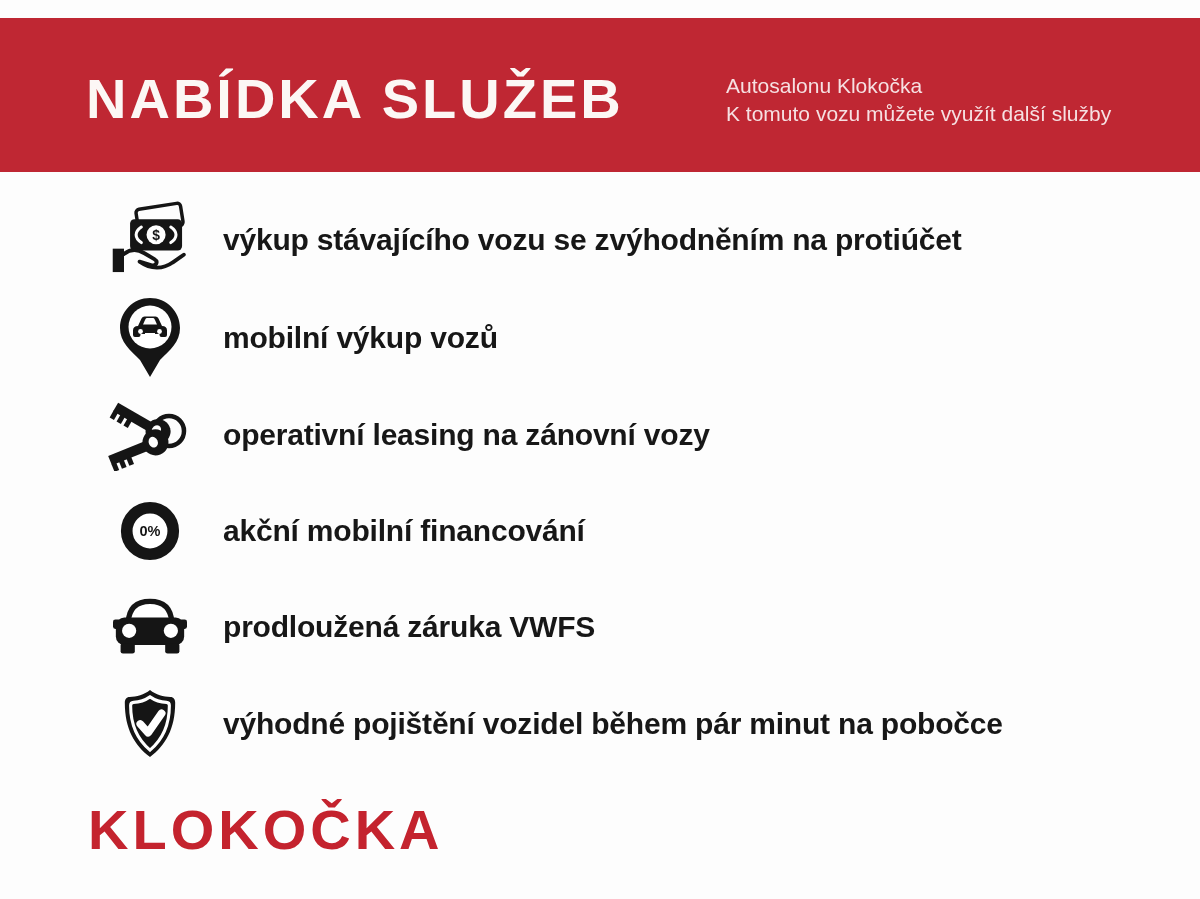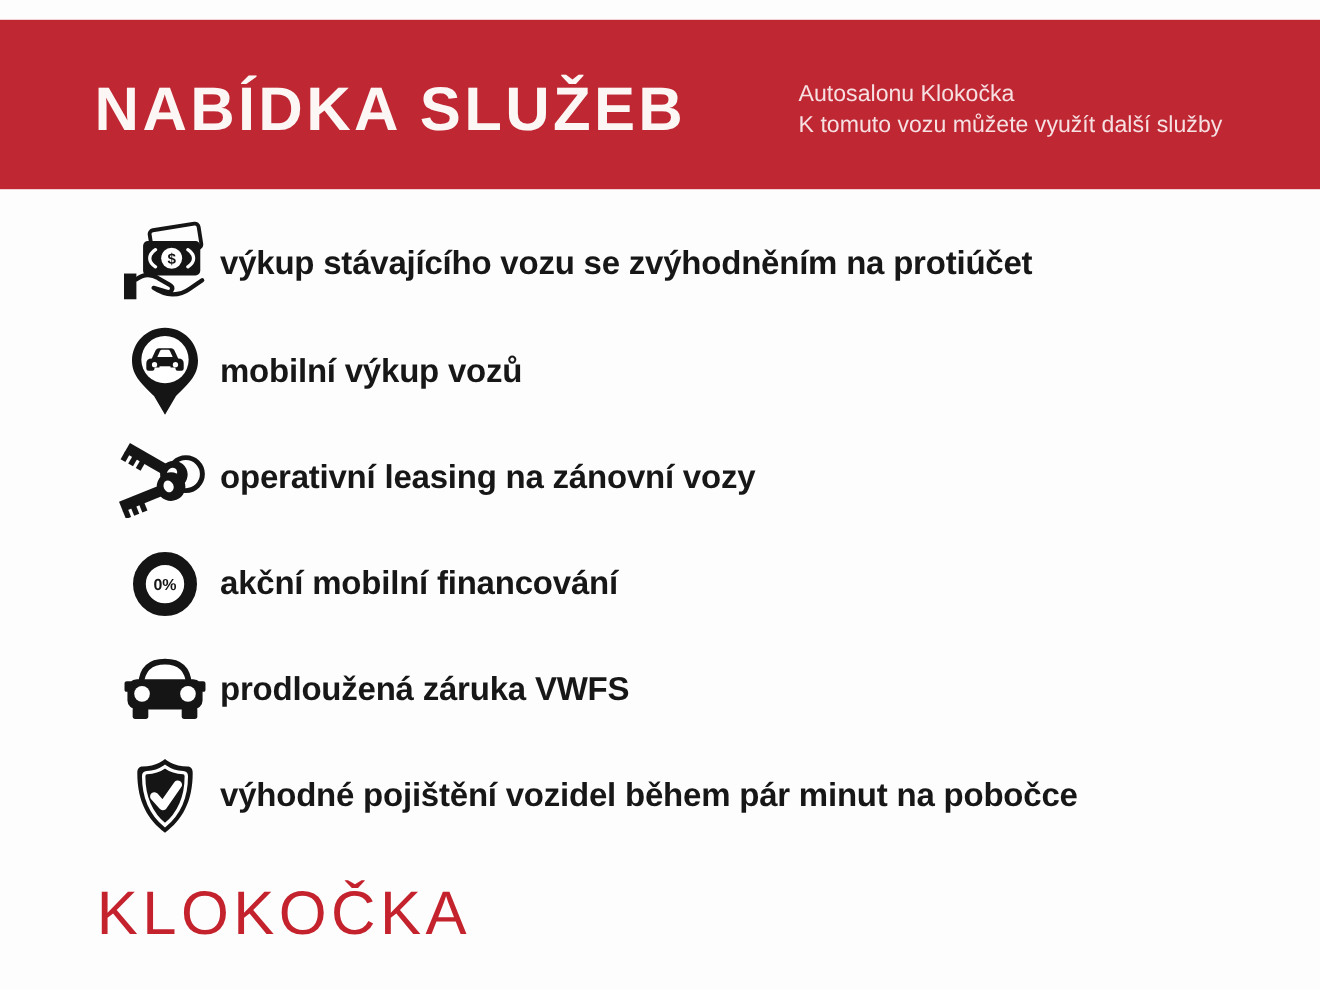--- a/index.html
+++ b/index.html
@@ -33,28 +33,28 @@
     display:flex;align-items:center;
   }
   .row-1{top:198px;} .row-2{top:296px;} .row-3{top:393px;}
   .row-4{top:489px;} .row-5{top:585px;} .row-6{top:682px;}
   .icon-box{
     flex:0 0 92px;width:92px;height:84px;
     display:flex;align-items:center;justify-content:center;
     color:var(--icon-black);
   }
   .service-label{
-    margin-left:4px;font-size:30px;font-weight:700;
+    margin-left:27px;font-size:30px;font-weight:700;
     color:var(--text-dark);letter-spacing:-0.2px;white-space:nowrap;
   }
   svg text{font-family:"Liberation Sans", sans-serif;}
 
   .logo{
     position:absolute;left:88px;top:797px;
-    font-size:56px;font-weight:400;letter-spacing:4px;
+    font-size:56px;font-weight:700;letter-spacing:4px;
     color:var(--logo-red);white-space:nowrap;
   }
 </style>
 </head>
 <body>
 
 <div class="canvas">
 
   <div class="header">
     <div class="header-title">NABÍDKA SLUŽEB</div>

